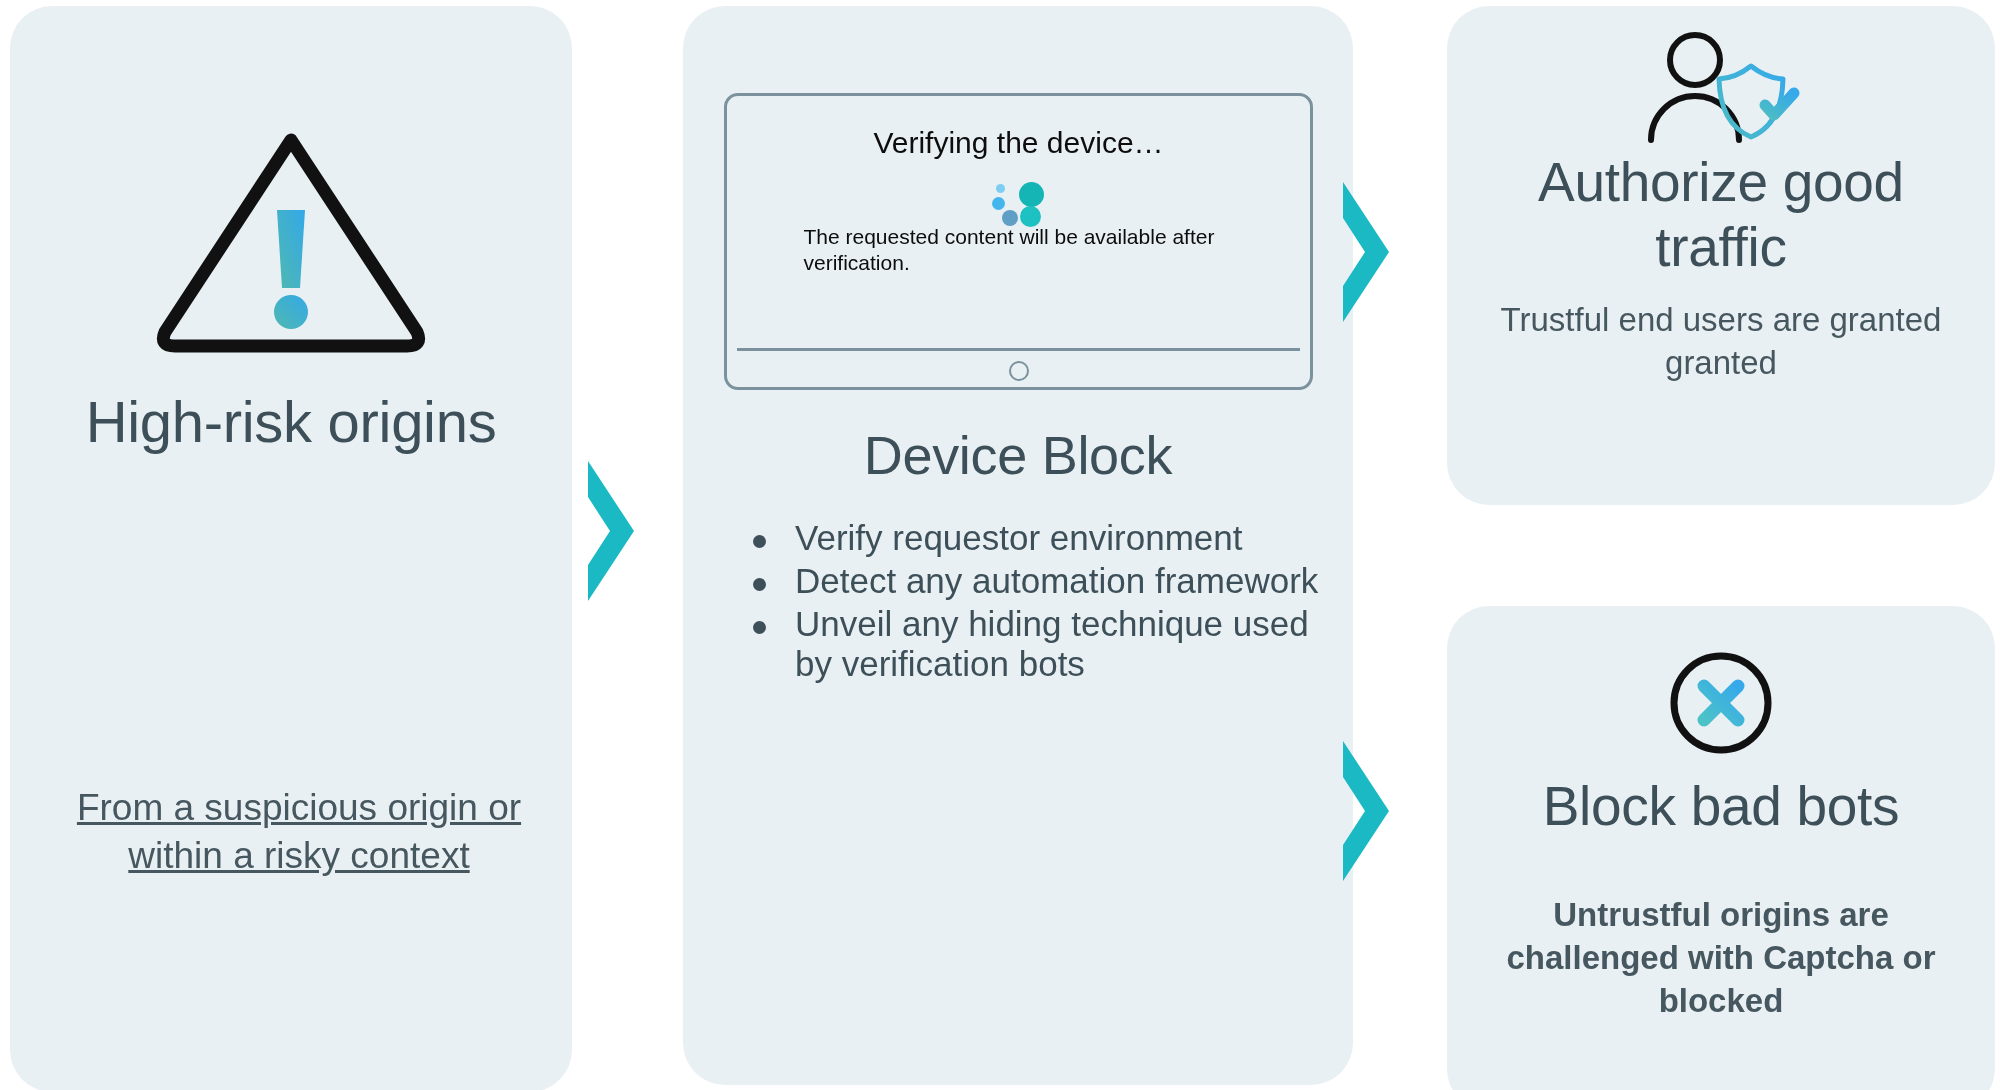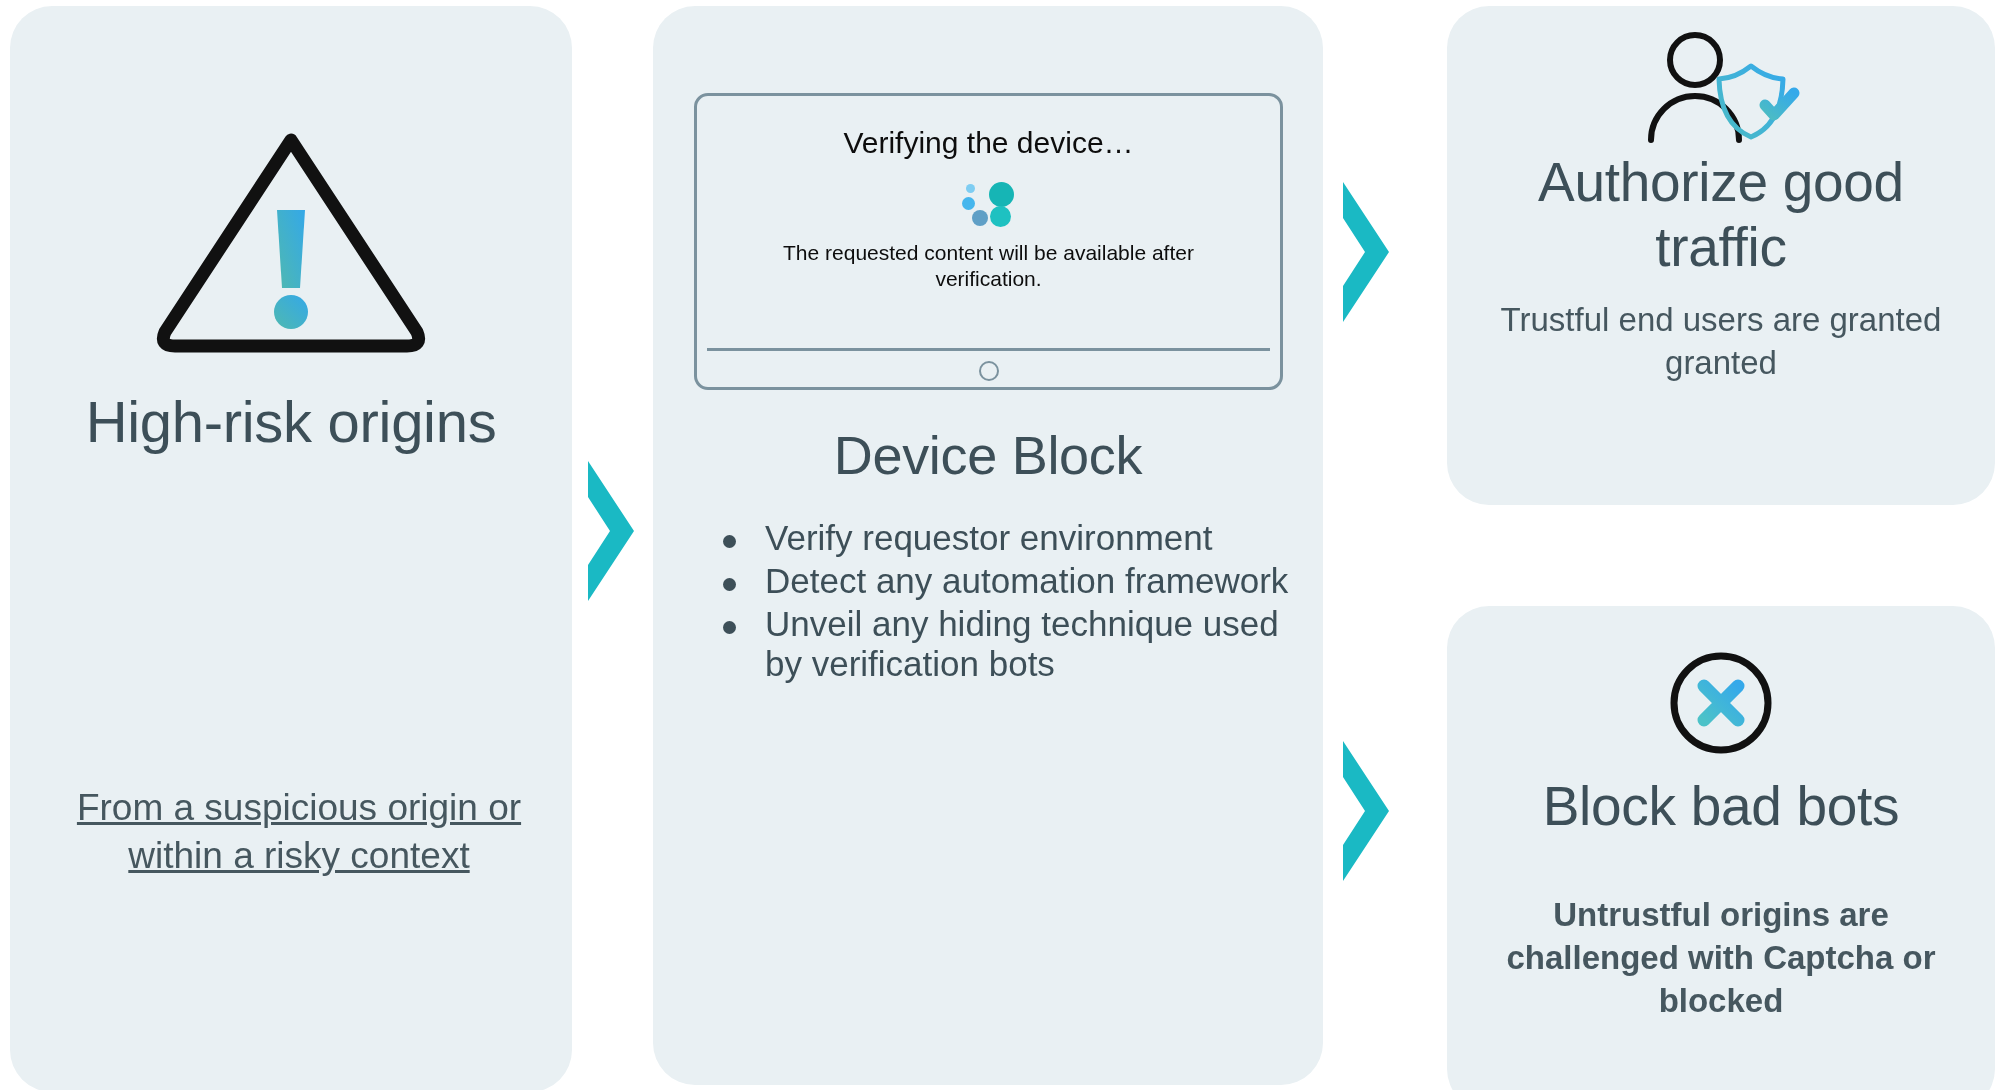--- a/index.html
+++ b/index.html
@@ -20,21 +20,21 @@
   }
 
   
   .card {
     position: absolute;
     background: #e9f0f3;
     border-radius: 42px;
     box-sizing: border-box;
   }
   .card-left   { left: 10px;   top: 6px;   width: 562px;  height: 1086px; }
-  .card-mid    { left: 653px;  top: 6px;   width: 670px;  height: 1079px; }
+  .card-mid    { left: 683px;  top: 6px;   width: 670px;  height: 1079px; }
   .card-topright    { left: 1447px; top: 6px;   width: 548px;  height: 499px; }
   .card-bottomright { left: 1447px; top: 585px; width: 548px;  height: 505px; margin-top: 21px; }
 
   
   .headline {
     color: #3d4f58;
     font-weight: 400;
     text-align: center;
     line-height: 1.18;
     letter-spacing: -0.3px;
@@ -105,24 +105,23 @@
     position: absolute;
     border-radius: 50%;
     display: block;
   }
   .dot-a { width: 9px;  height: 9px;  left: 5px;  top: 2px;  background: #7ecdf2; }
   .dot-b { width: 13px; height: 13px; left: 1px;  top: 15px; background: #45b6ed; }
   .dot-c { width: 16px; height: 16px; left: 11px; top: 28px; background: #5f9fc6; }
   .dot-d { width: 25px; height: 25px; left: 28px; top: 0px;  background: #16b5b5; }
   .dot-e { width: 21px; height: 21px; left: 29px; top: 24px; background: #1ec1c1; }
   .tablet-sub {
-    margin-top: 16px;
     font-size: 21px;
     color: #0d0d0d;
-    text-align: center;
+    text-align: left;
     line-height: 1.25;
     width: 430px;
   }
   .tablet-divider {
     position: absolute;
     left: 10px; right: 10px;
     top: 252px;
     height: 3px;
     background: #7b929e;
   }

